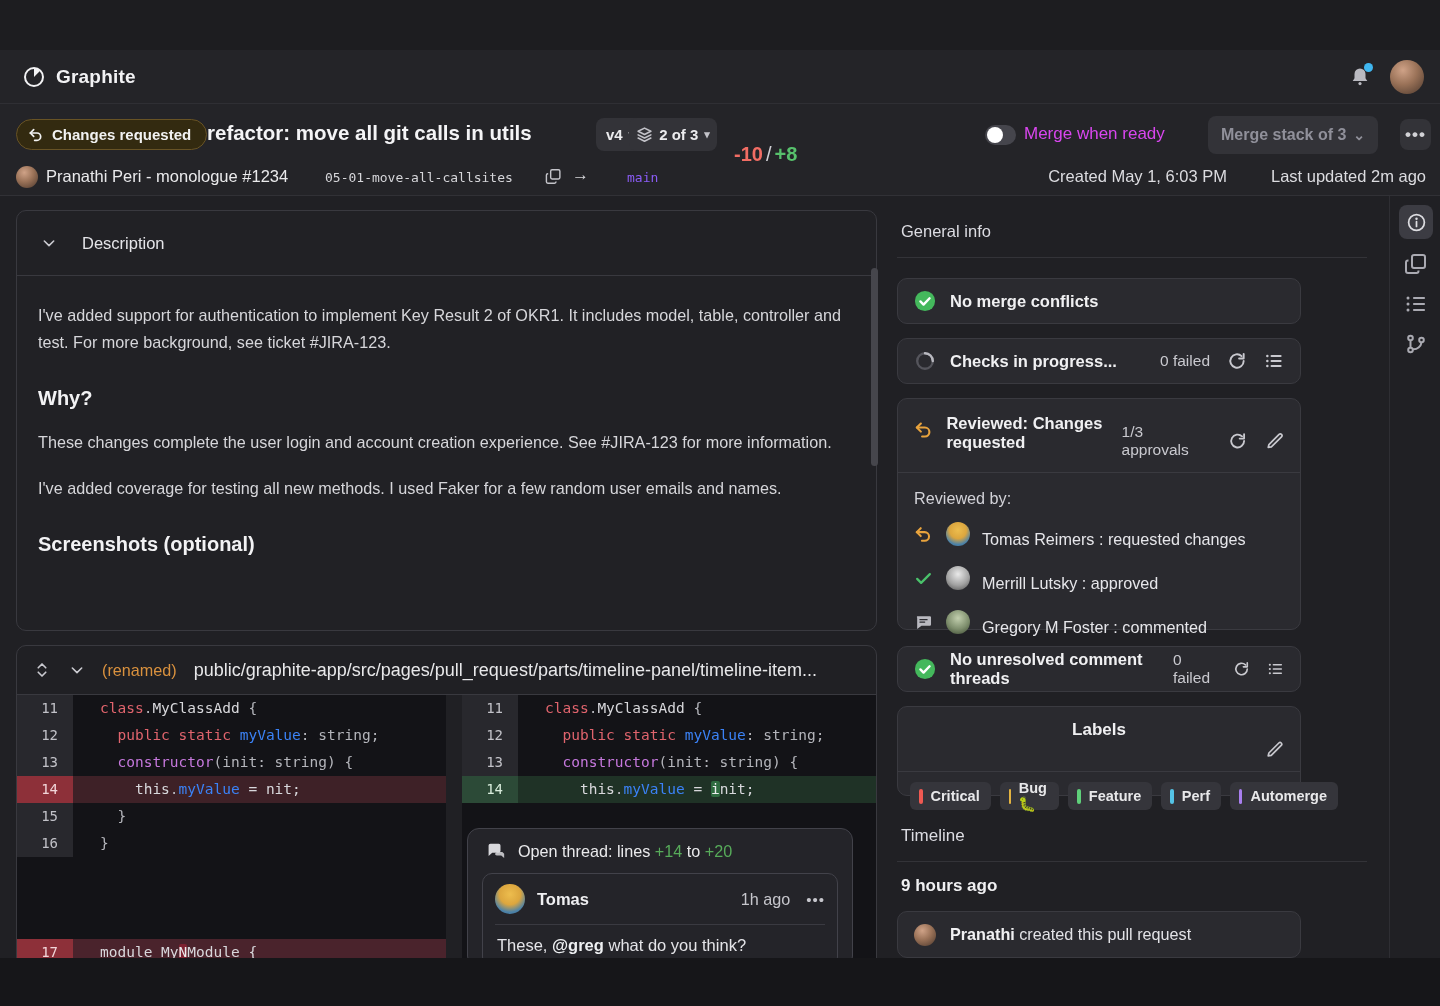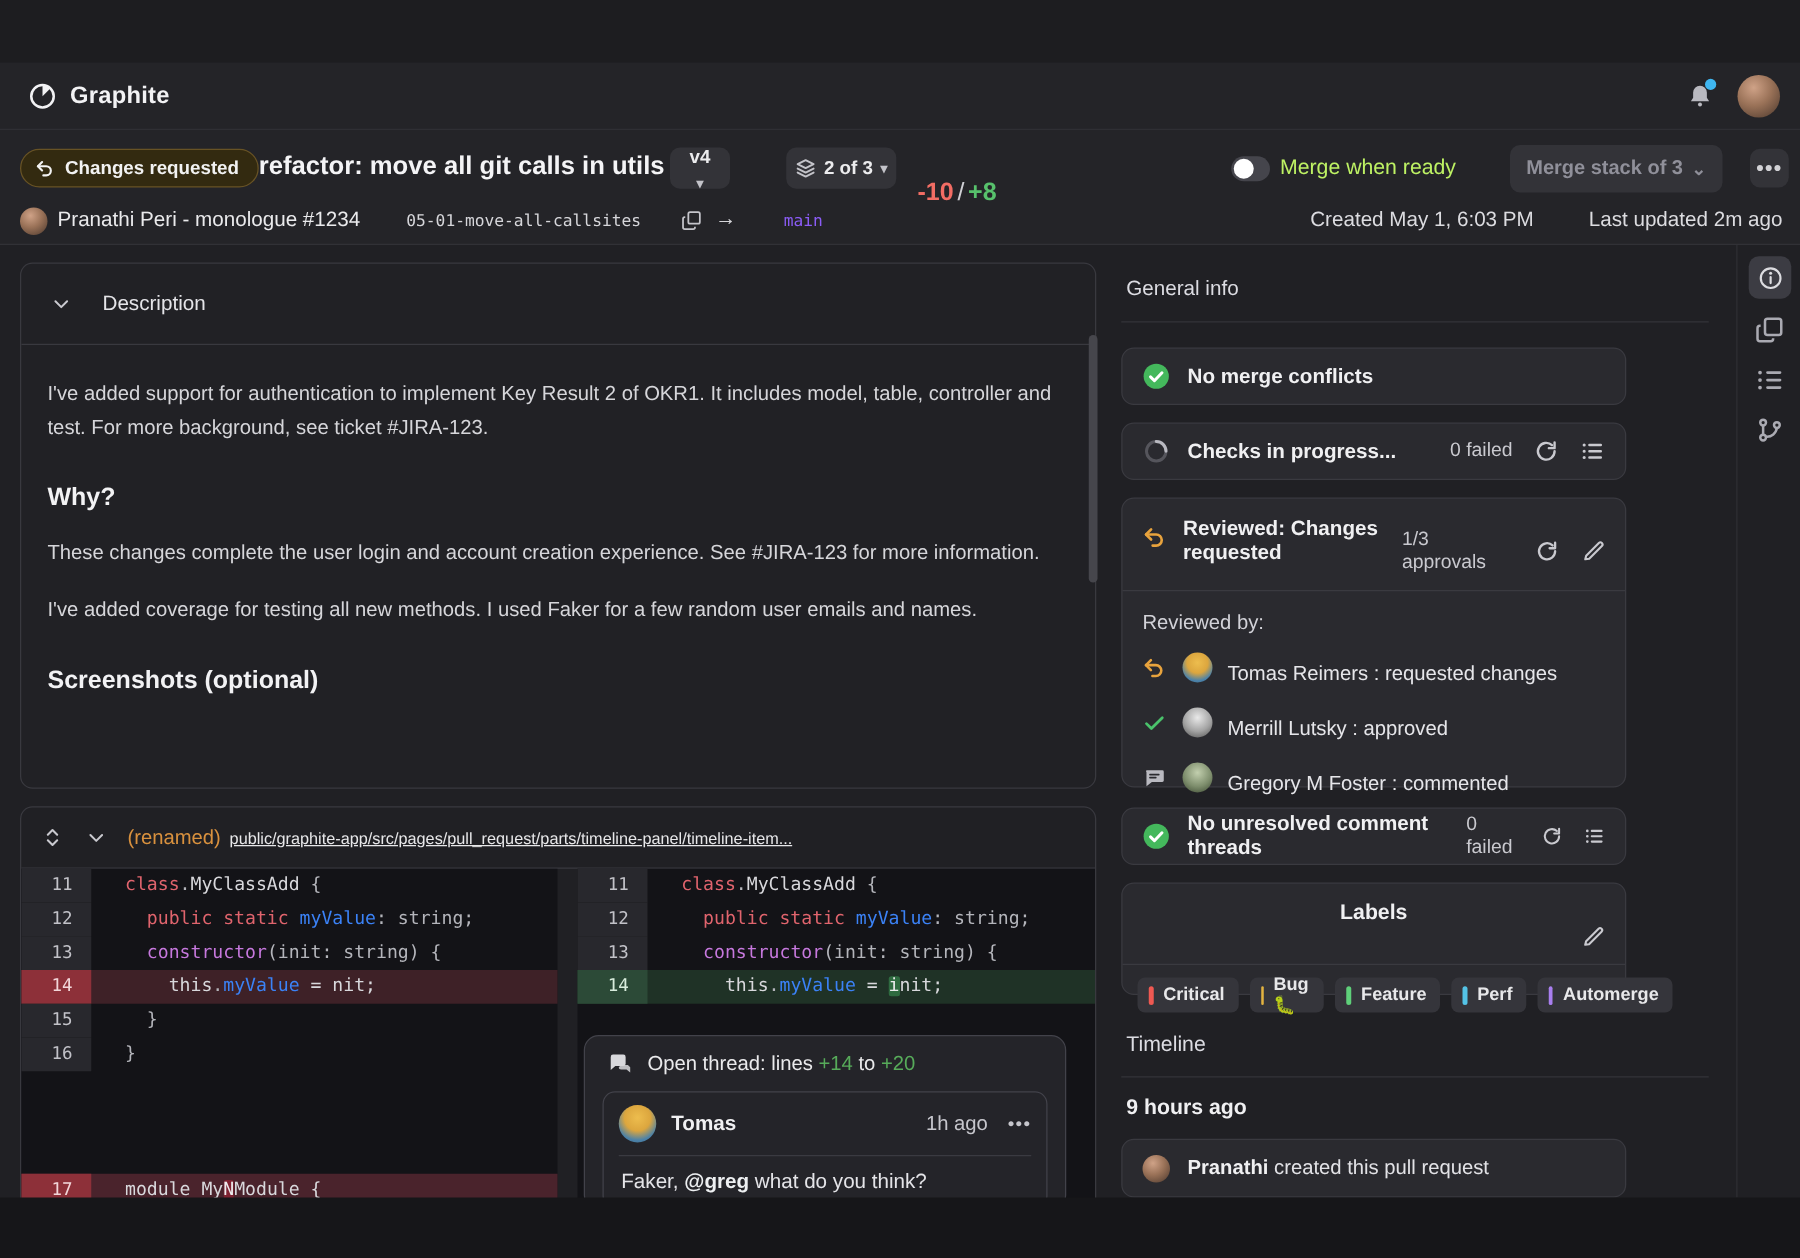--- a/index.html
+++ b/index.html
@@ -25,30 +25,30 @@
   .avatar.sz30 { width:30px; height:30px; }
   .avatar.tomas { background:radial-gradient(circle at 50% 34%, #edbd4e 0%, #dca63e 42%, #4c82a8 72%, #3a6a8f 100%); }
   .avatar.merrill { background:radial-gradient(circle at 50% 34%, #e9e9e9 0%, #a3a3a3 55%, #4c4c4c 100%); }
   .avatar.gregory { background:radial-gradient(circle at 50% 34%, #c2cfae 0%, #7e8e6d 55%, #39462f 100%); }
 
   
   .pr-header { position:absolute; left:0; top:104px; width:1440px; height:92px; background:#242428; border-bottom:1px solid #313136; z-index:20; }
   .status-badge { position:absolute; left:16px; top:15px; height:31px; display:flex; align-items:center; gap:8px; padding:0 15px 0 11px; border-radius:16px; background:#332a10; border:1px solid #685325; font-size:15px; font-weight:600; color:#f2f2f2; }
   .pr-title { position:absolute; left:207px; top:17px; font-size:20.5px; font-weight:700; color:#f4f4f6; }
   .hdr-btn { position:absolute; display:flex; align-items:center; justify-content:center; gap:6px; background:#333338; border-radius:8px; color:#ececee; font-size:15px; font-weight:600; cursor:pointer; }
-  .btn-version { left:536px; top:14px; width:48px; height:33px;flex-direction:column; }
+  .btn-version { left:596px; top:14px; width:48px; height:33px; }
   .btn-stack { left:629px; top:14px; width:88px; height:33px; }
   .caret { font-size:11px; color:#c3c3c9; }
   .diffstat { position:absolute; left:734px; top:21px; font-size:20px; font-weight:600;margin-top:18px; }
   .diff-removed { color:#f26d64; }
   .diff-sep { color:#d0d0d5; font-weight:400; padding:0 3px; }
   .diff-added { color:#57c16c; }
   .toggle { position:absolute; left:985px; top:21px; width:31px; height:20px; border-radius:10px; background:#45454c; cursor:pointer; }
   .toggle-knob { position:absolute; left:2px; top:2px; width:16px; height:16px; border-radius:50%; background:#fff; }
-  .merge-ready-label { position:absolute; left:1024px; top:20px; font-size:17px; color:#bef264; }
+  .merge-ready-label { position:absolute; left:1024px; top:20px; font-size:17px; color:#d946ef; }
   .btn-merge { left:1208px; top:12px; width:170px; height:38px; font-size:16px; font-weight:600; color:#90909a; justify-content:space-between; padding:0 13px; }
   .btn-more { left:1400px; top:15px; width:31px; height:31px; color:#d2d2d6; font-size:17px; letter-spacing:1px; }
   .meta-avatar { position:absolute; left:16px; top:62px; }
   .author-line { position:absolute; left:46px; top:63px; font-size:16.5px; color:#eaeaec; }
   .branch { position:absolute; left:325px; top:66px; font-family:"DejaVu Sans Mono", monospace; font-size:13px; color:#d6d6da; }
   .copy-icon { position:absolute; left:545px; top:64px; width:17px; height:17px; color:#c4c4ca; cursor:pointer; }
   .branch-arrow { position:absolute; left:572px; top:61px; font-size:17px; color:#d6d6da; }
   .target-branch { position:absolute; left:627px; top:66px; font-family:"DejaVu Sans Mono", monospace; font-size:13px; color:#8b5cf6; }
   .created-text { position:absolute; right:213px; top:63px; font-size:16.5px; color:#dcdce0; }
   .updated-text { position:absolute; right:14px; top:63px; font-size:16.5px; color:#dcdce0; }
@@ -63,21 +63,21 @@
   .desc-body h3.mt { margin-top:31px; }
   .desc-body p { font-size:16.2px; line-height:27px; color:#d6d6da; margin:0 0 19px 0; max-width:810px; }
   .scroll-thumb { position:absolute; left:871px; top:268px; width:7px; height:198px; border-radius:4px; background:#46464c; z-index:6; cursor:pointer; }
 
   
   .diff-card { position:absolute; left:16px; top:645px; width:861px; height:320px; background:#202024; border:1px solid #39393f; border-radius:10px 10px 0 0; overflow:hidden; z-index:5; }
   .diff-head { height:49px; border-bottom:1px solid #39393f; display:flex; align-items:center; }
   .unfold-icon { margin-left:16px; width:18px; height:18px; color:#c9c9cf; cursor:pointer; }
   .diff-chevron { margin-left:18px; width:16px; height:16px; color:#c9c9cf; cursor:pointer; }
   .renamed-tag { margin-left:17px; font-size:16.2px; color:#d9913e; }
-  .file-path { margin-left:7px; font-size:13px; color:#e8e8ea; white-space:nowrap; overflow:hidden; text-overflow:ellipsis; max-width:720px;text-decoration:underline; }
+  .file-path { margin-left:17px; font-size:18px; color:#e8e8ea; white-space:nowrap; overflow:hidden; text-overflow:ellipsis; max-width:720px; }
   .panes { position:relative; height:271px; }
   .pane { position:absolute; top:0; bottom:0; background:#131317; }
   .pane-left { left:0; width:429px; }
   .pane-right { left:445px; width:416px; }
   .code-row { display:flex; height:27px; line-height:27px; font-family:"DejaVu Sans Mono", monospace; font-size:14.5px; }
   .code-row .gutter { width:56px; flex:0 0 56px; background:#28282d; color:#c2c2c8; text-align:right; padding-right:15px; font-size:14px; }
   .code-row .code { padding-left:27px; white-space:pre; }
   .code-row.del { background:#3e2127; }
   .code-row.del .gutter { background:#8d3039; color:#f2d6d9; }
   .code-row.del2 { background:#4a232c; }
@@ -340,21 +340,21 @@
       <span class="thread-title"><span>Open thread: lines </span><span class="ln-green">+14</span><span> to </span><span class="ln-green">+20</span></span>
     </div>
     <div class="comment-card">
       <div class="comment-head">
         <span class="avatar sz30 tomas"></span>
         <span class="comment-author">Tomas</span>
         <span class="comment-time">1h ago</span>
         <span class="comment-more">•••</span>
       </div>
       <div class="comment-divider"></div>
-      <div class="comment-body"><span>Faker, </span><span class="mention">@greg</span><span> what do you think?</span></div>
+      <div class="comment-body"><span>These, </span><span class="mention">@greg</span><span> what do you think?</span></div>
     </div>
   </section>
 
   <aside class="sidebar">
     <div class="side-section-label">General info</div>
     <div class="side-div" style="top:61px;"></div>
 
     <div class="side-card" style="top:82px;height:46px;">
       <div class="card-row">
         <svg class="ck-circle" viewBox="0 0 24 24">

